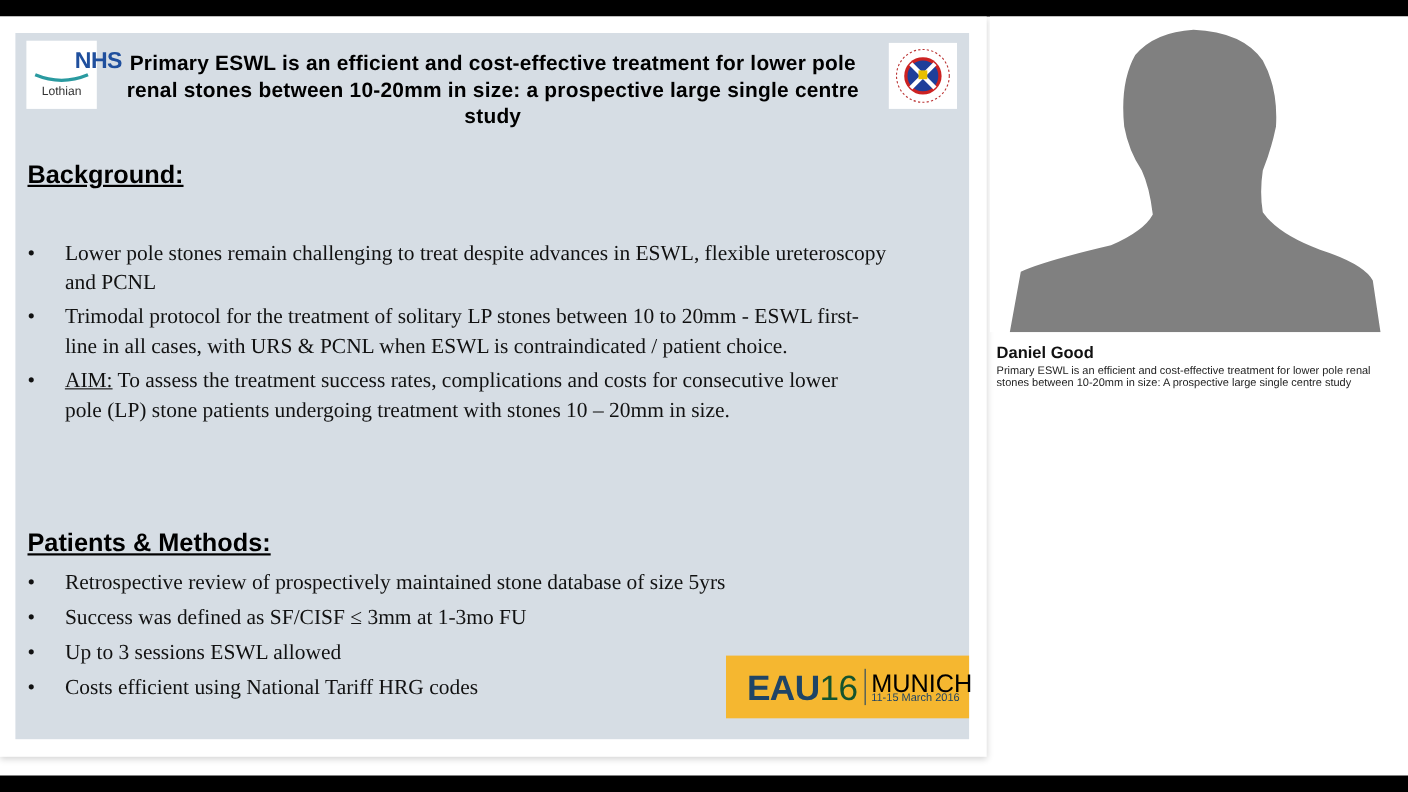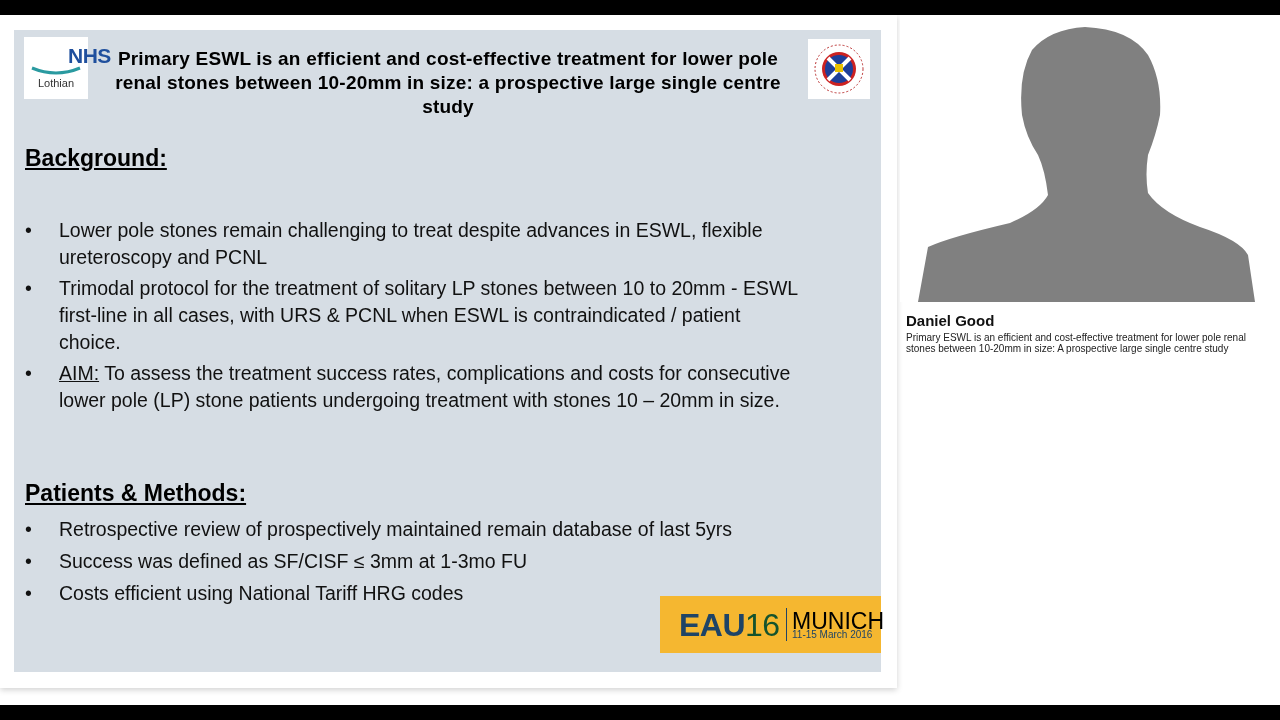--- a/index.html
+++ b/index.html
@@ -7,21 +7,21 @@
   .stage { position:absolute; left:0; top:15px; width:1280px; height:690px; background:#fff; }
   .slide-frame { position:absolute; left:0; top:0; width:897px; height:673px; background:#fff; box-shadow:0 2px 6px rgba(0,0,0,0.18); }
   .slide { position:absolute; left:14px; top:15px; width:867px; height:642px; background:#d6dde4; }
   .logo-nhs { position:absolute; left:10px; top:7px; width:64px; height:62px; background:#fff; text-align:center; }
   .logo-nhs .nhs { font-weight:bold; color:#1f4f9d; font-size:21px; margin-top:7px; letter-spacing:-0.5px;padding-left:44px; }
   .logo-nhs svg { display:block; margin:-2px auto 0; }
   .logo-nhs .loth { font-size:11px; color:#333; margin-top:1px; }
   .logo-uni { position:absolute; left:794px; top:9px; width:62px; height:60px; background:#fff; }
   .title { position:absolute; left:80px; top:17px; width:708px; text-align:center; font-weight:bold; font-size:19px; line-height:24px; color:#000; letter-spacing:0.2px; }
   .h { position:absolute; left:11px; font-weight:bold; font-size:23px; text-decoration:underline; color:#000; }
-  .bullets { position:absolute; left:11px; width:800px; margin:0; padding:0; list-style:none; }
+  .bullets { position:absolute; left:11px; width:800px; margin:0; padding:0; list-style:none;font-family:Liberation Serif, serif; }
   .bullets li { position:relative; padding-left:34px; font-size:19.5px; line-height:27px; color:#111; }
   .bullets li::before { content:"•"; position:absolute; left:0; top:0; }
   .u { text-decoration:underline; }
   .eau { position:absolute; left:646px; top:566px; width:221px; height:57px; background:#f5b730; }
   .eau .big { position:absolute; left:19px; top:11px; font-size:32px; font-weight:bold; color:#1f4466; letter-spacing:-0.5px; }
   .eau .big span { color:#14532d; font-weight:normal; }
   .eau .sep { position:absolute; left:126px; top:12px; width:1px; height:33px; background:#1f4466; }
   .eau .city { position:absolute; left:132px; top:12px; font-size:23px; color:#000000;text-align:right; }
   .eau .dates { position:absolute; left:132px; top:33px; font-size:10px; color:#1f4466; }
   .portrait { position:absolute; left:900px; top:0; width:380px; height:287px; background:#fff; }
@@ -55,22 +55,23 @@
 
       <div class="h" style="top:115px">Background:</div>
       <ul class="bullets" style="top:187px">
         <li style="margin-bottom:4px">Lower pole stones remain challenging to treat despite advances in ESWL, flexible ureteroscopy and PCNL</li>
         <li style="margin-bottom:4px;width:740px">Trimodal protocol for the treatment of solitary LP stones between 10 to 20mm - ESWL first-line in all cases, with URS &amp; PCNL when ESWL is contraindicated / patient choice.</li>
         <li style="width:740px"><span class="u">AIM:</span><span> To assess the treatment success rates, complications and costs for consecutive lower pole (LP) stone patients undergoing treatment with stones 10 – 20mm in size.</span></li>
       </ul>
 
       <div class="h" style="top:450px">Patients &amp; Methods:</div>
       <ul class="bullets" style="top:486px">
-        <li style="margin-bottom:5px;width:740px">Retrospective review of prospectively maintained remain database of last 5yrs</li>
+        <li style="margin-bottom:5px;width:740px">Retrospective review of prospectively maintained stone database of size 5yrs</li>
         <li style="margin-bottom:5px">Success was defined as SF/CISF ≤ 3mm at 1-3mo FU</li>
+        <li style="margin-bottom:5px">Up to 3 sessions ESWL allowed</li>
         <li>Costs efficient using National Tariff HRG codes</li>
       </ul>
 
       <div class="eau">
         <div class="big"><b>EAU</b><span>16</span></div>
         <div class="sep"></div>
         <div class="city">MUNICH</div>
         <div class="dates">11-15 March 2016</div>
       </div>
     </div>

